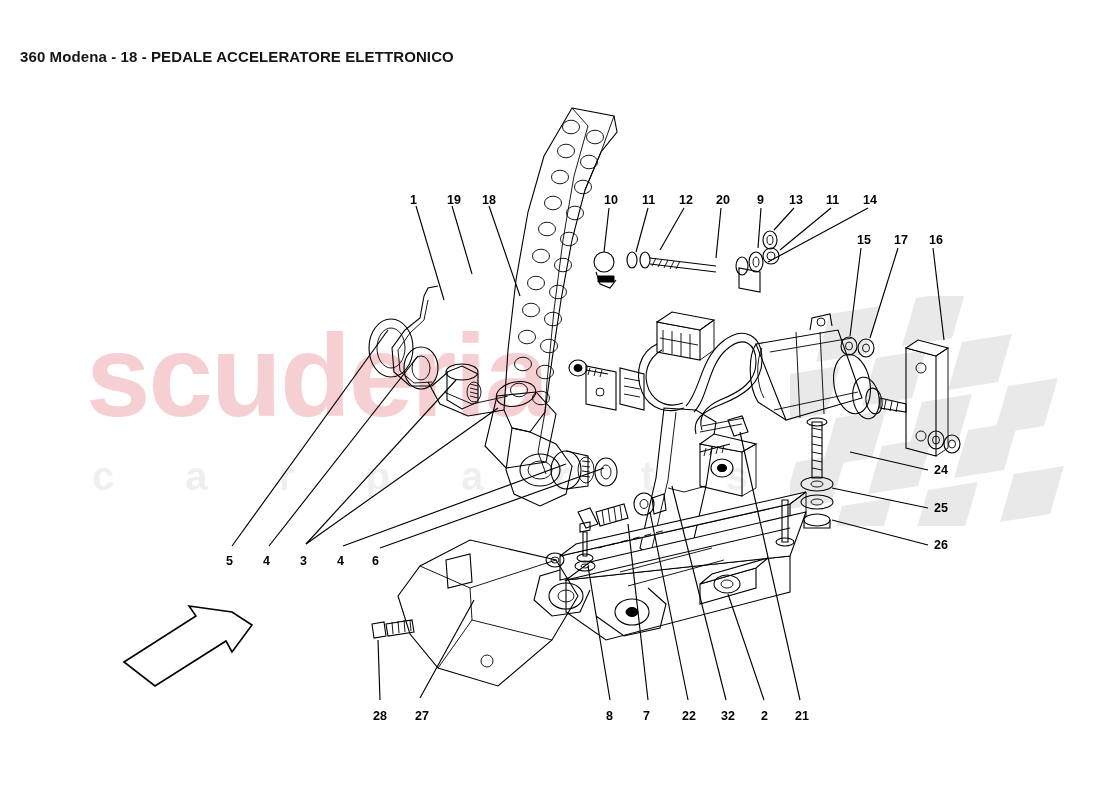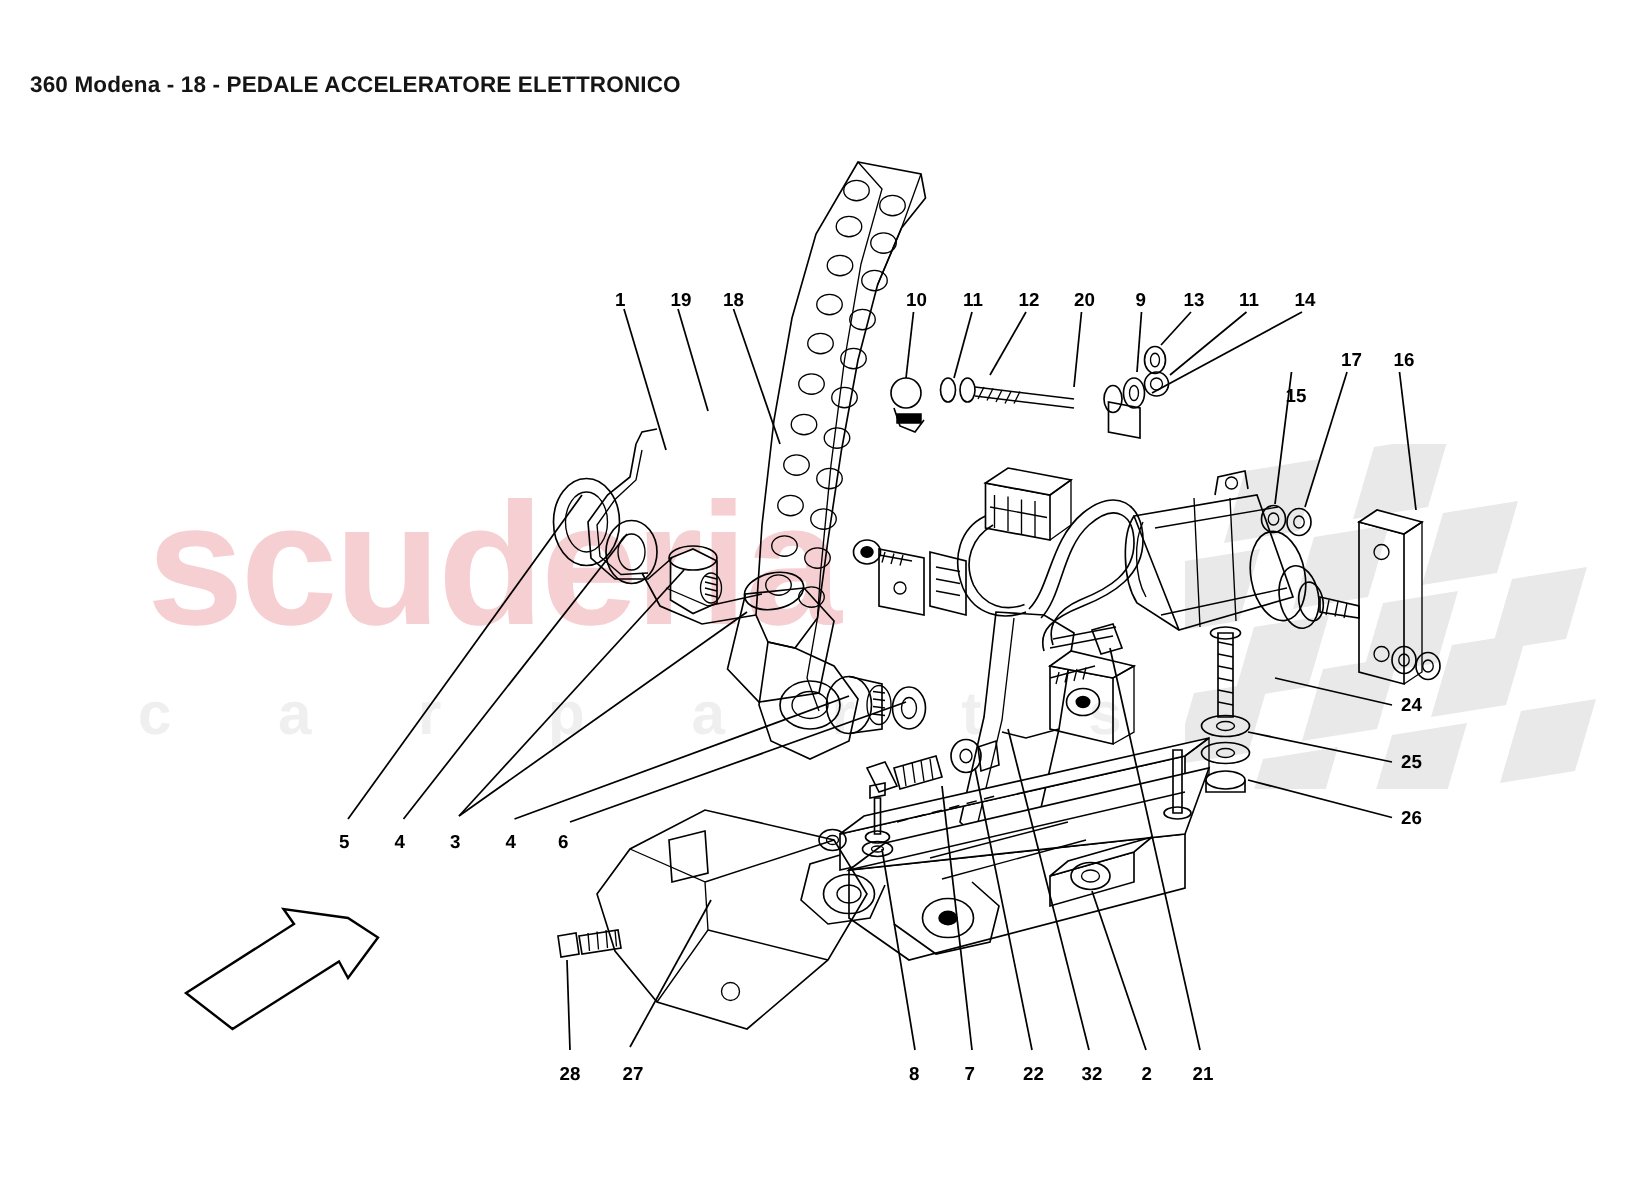--- a/index.html
+++ b/index.html
@@ -33,21 +33,20 @@
     position: absolute;
     left: 86px;
     top: 318px;
     font-size: 116px;
     font-weight: bold;
     letter-spacing: -2px;
     color: #f6cfd2;
     line-height: 1;
     z-index: 2;
     user-select: none;
-    margin-left: 12px;
   }
   #wm-carparts {
     position: absolute;
     left: 92px;
     top: 456px;
     font-size: 40px;
     font-weight: bold;
     letter-spacing: 30px;
     color: #efefef;
     line-height: 1;
@@ -420,21 +419,21 @@
   <div class="callout" style="left:482px; top:193px;">18</div>
   <div class="callout" style="left:604px; top:193px;">10</div>
   <div class="callout" style="left:642px; top:193px;">11</div>
   <div class="callout" style="left:679px; top:193px;">12</div>
   <div class="callout" style="left:716px; top:193px;">20</div>
   <div class="callout" style="left:757px; top:193px;">9</div>
   <div class="callout" style="left:789px; top:193px;text-align:center;">13</div>
   <div class="callout" style="left:826px; top:193px;">11</div>
   <div class="callout" style="left:863px; top:193px;">14</div>
 
-  <div class="callout" style="left:857px; top:233px;margin-top:24px;">15</div>
+  <div class="callout" style="left:857px; top:233px;">15</div>
   <div class="callout" style="left:894px; top:233px;text-align:center;">17</div>
   <div class="callout" style="left:929px; top:233px;">16</div>
 
   <div class="callout" style="left:934px; top:463px;">24</div>
   <div class="callout" style="left:934px; top:501px;">25</div>
   <div class="callout" style="left:934px; top:538px;">26</div>
 
   <div class="callout" style="left:226px; top:554px;">5</div>
   <div class="callout" style="left:263px; top:554px;">4</div>
   <div class="callout" style="left:300px; top:554px;">3</div>

